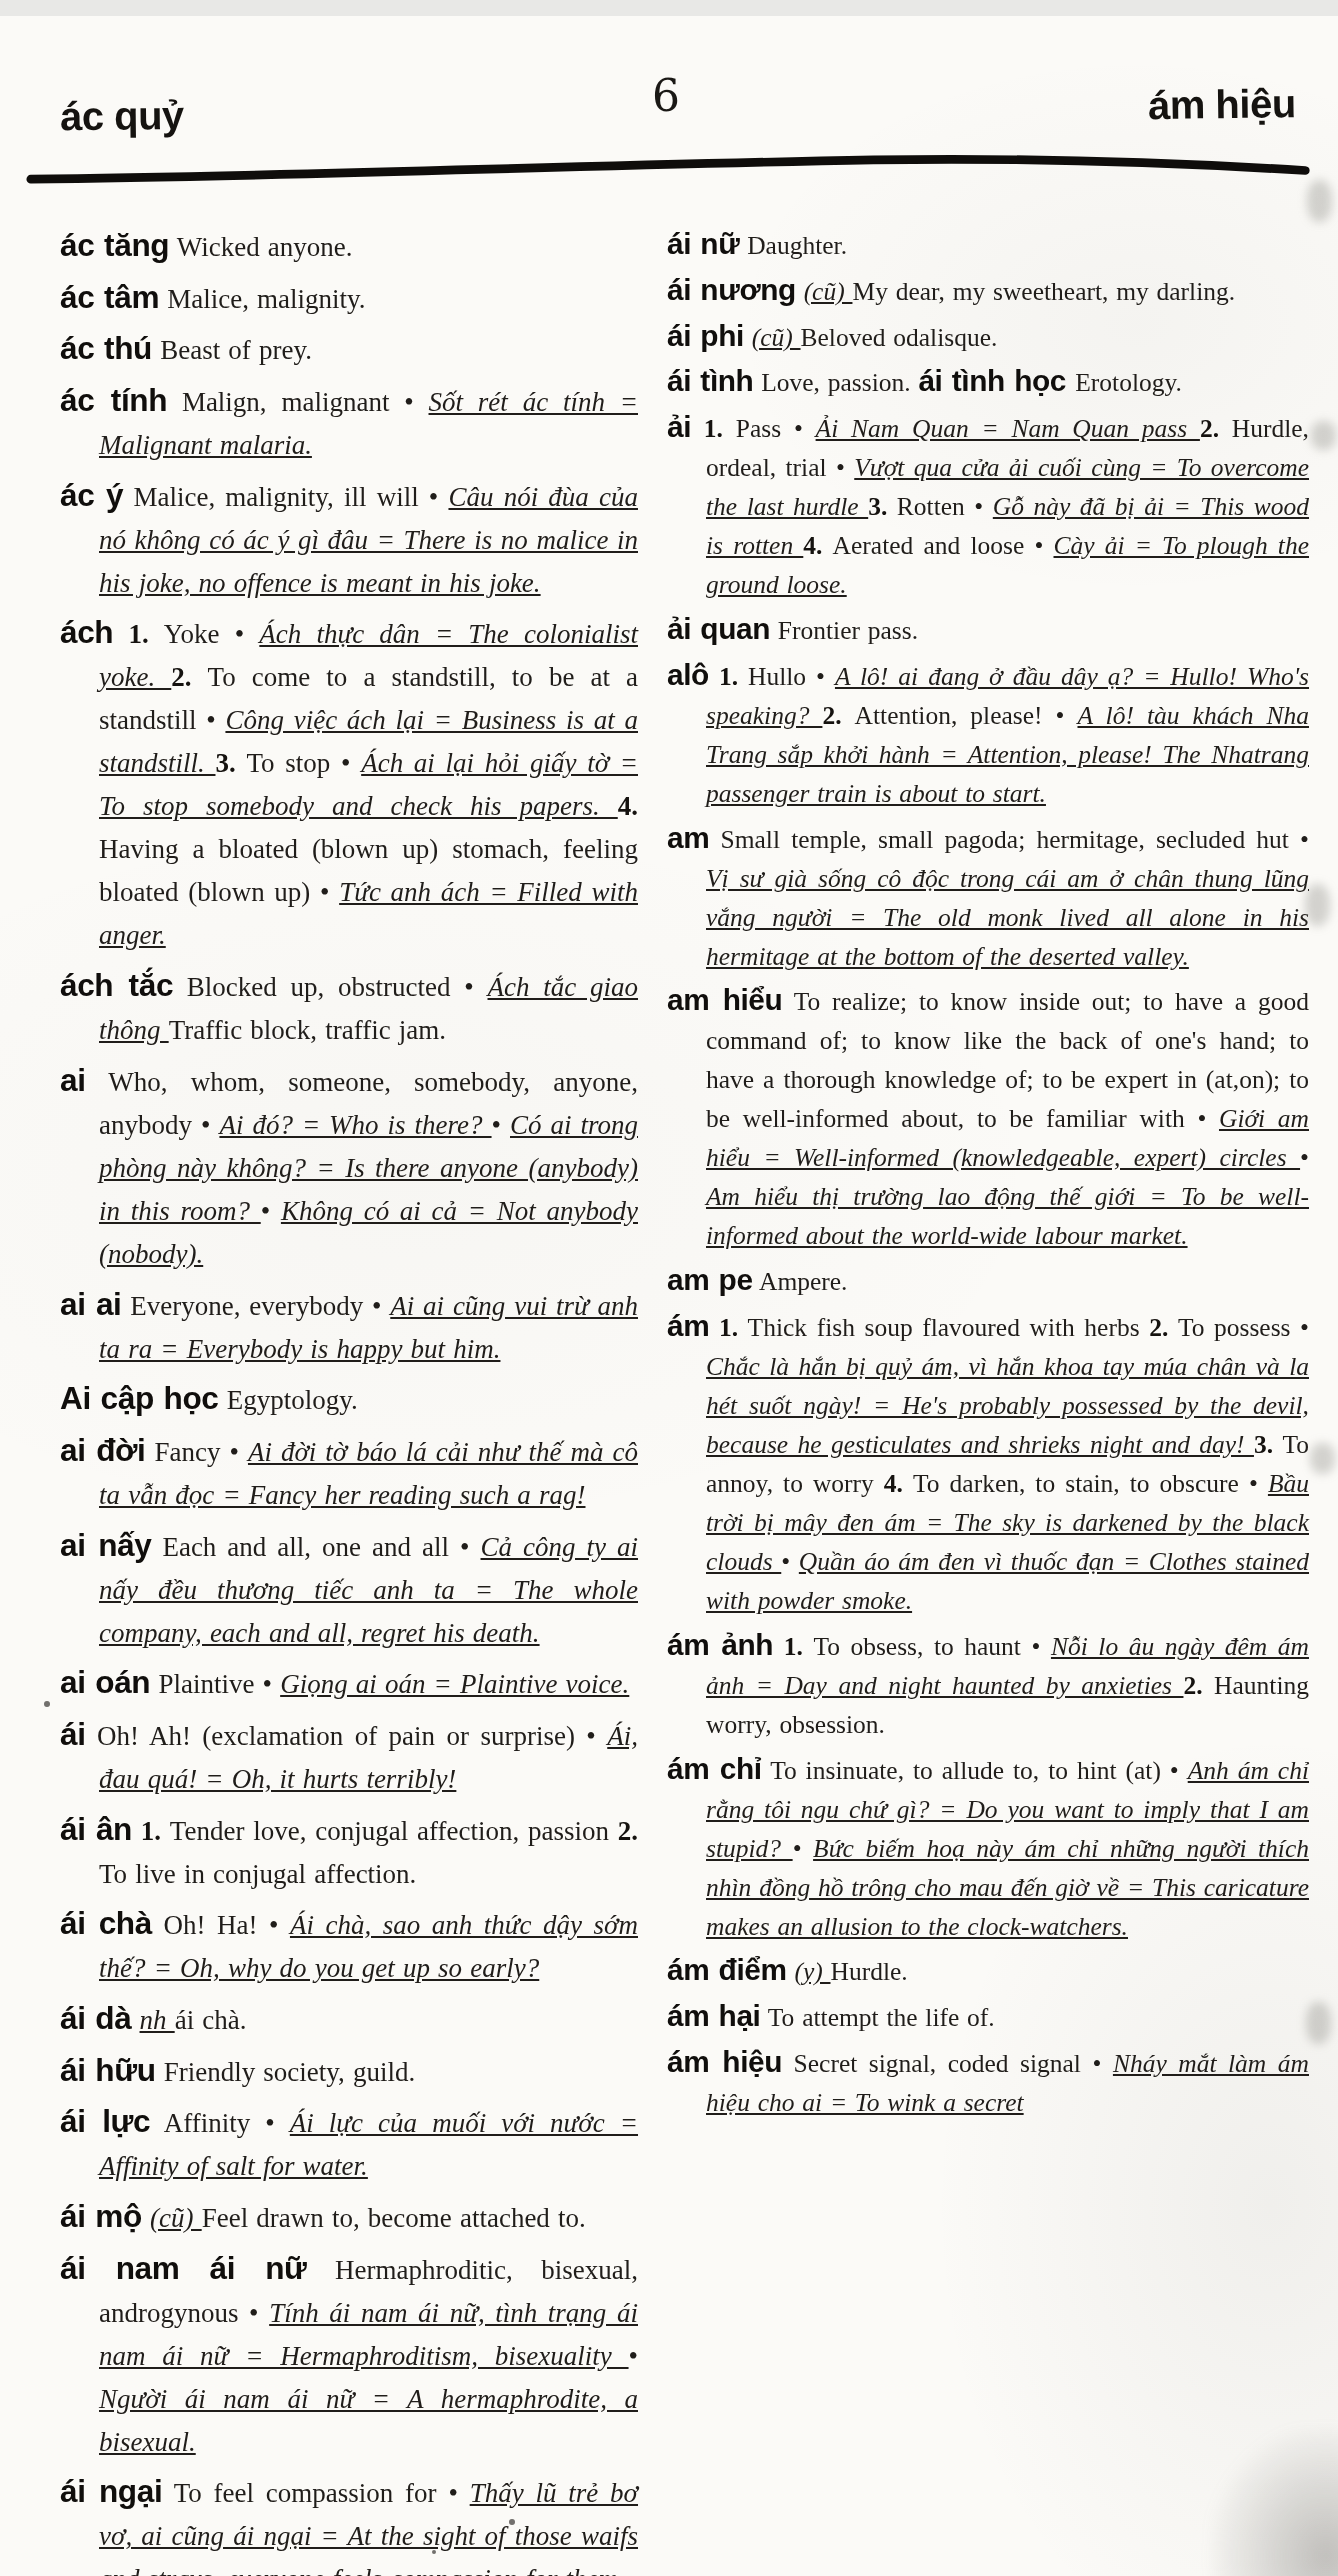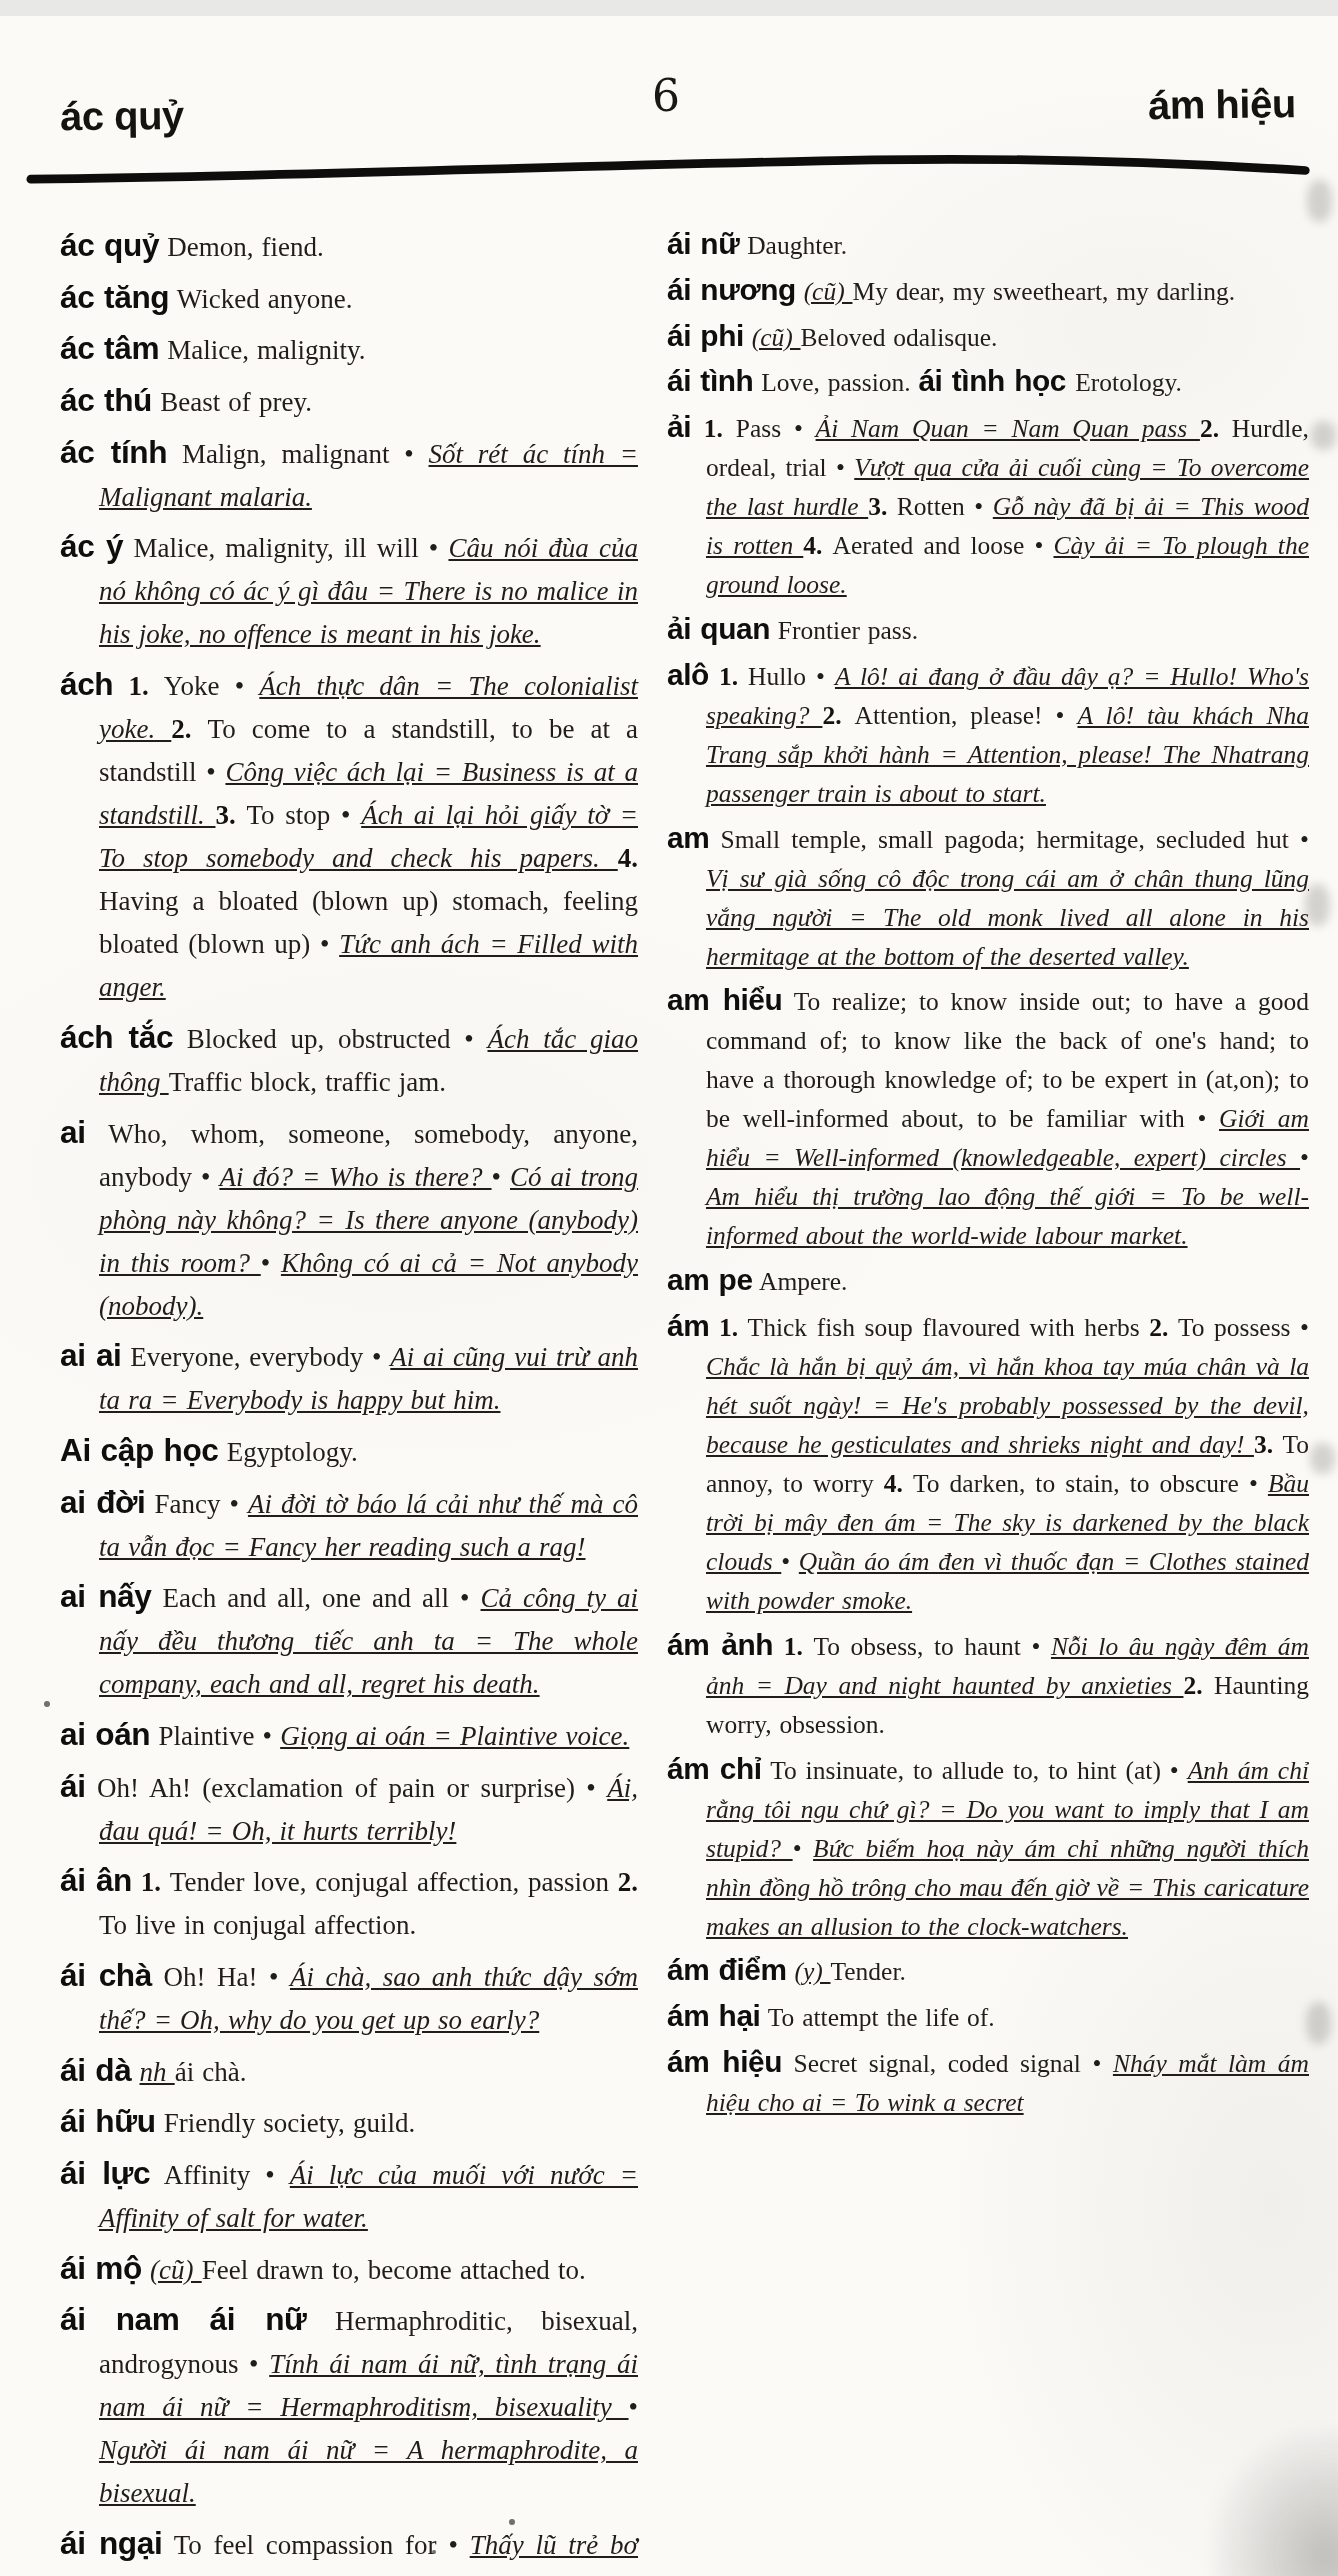--- a/index.html
+++ b/index.html
@@ -86,21 +86,20 @@
   </div>
 
   <div class="rule-wrap">
     <svg width="1288" height="33" viewBox="0 0 1336 34">
       <path d="M 6,26 C 280,23 560,12 880,6 C 1040,3.5 1180,8 1328,17" fill="none" stroke="#0f0d0b" stroke-width="9" stroke-linecap="round"></path>
     </svg>
   </div>
 
   <div class="columns">
     <section class="col col-left" id="col-left">
-        <div class="entry"><span class="hw">ác quỷ</span> <span class="r">Demon, fiend.</span></div>
         <div class="entry"><span class="hw">ác tăng</span> <span class="r">Wicked anyone.</span></div>
         <div class="entry"><span class="hw">ác tâm</span> <span class="r">Malice, malignity.</span></div>
         <div class="entry"><span class="hw">ác thú</span> <span class="r">Beast of prey.</span></div>
         <div class="entry"><span class="hw">ác tính</span> <span class="r">Malign, malignant • </span><span class="i">Sốt rét ác tính = Malignant malaria.</span></div>
         <div class="entry"><span class="hw">ác ý</span> <span class="r">Malice, malignity, ill will • </span><span class="i">Câu nói đùa của nó không có ác ý gì đâu = There is no malice in his joke, no offence is meant in his joke.</span></div>
         <div class="entry"><span class="hw">ách</span> <span class="n">1. </span><span class="r">Yoke • </span><span class="i">Ách thực dân = The colonialist yoke. </span><span class="n">2. </span><span class="r">To come to a standstill, to be at a standstill • </span><span class="i">Công việc ách lại = Business is at a standstill. </span><span class="n">3. </span><span class="r">To stop • </span><span class="i">Ách ai lại hỏi giấy tờ = To stop somebody and check his papers. </span><span class="n">4. </span><span class="r">Having a bloated (blown up) stomach, feeling bloated (blown up) • </span><span class="i">Tức anh ách = Filled with anger.</span></div>
         <div class="entry"><span class="hw">ách tắc</span> <span class="r">Blocked up, obstructed • </span><span class="i">Ách tắc giao thông </span><span class="r">Traffic block, traffic jam.</span></div>
         <div class="entry"><span class="hw">ai</span> <span class="r">Who, whom, someone, somebody, anyone, anybody • </span><span class="i">Ai đó? = Who is there? </span><span class="r">• </span><span class="i">Có ai trong phòng này không? = Is there anyone (anybody) in this room? </span><span class="r">• </span><span class="i">Không có ai cả = Not anybody (nobody).</span></div>
         <div class="entry"><span class="hw">ai ai</span> <span class="r">Everyone, everybody • </span><span class="i">Ai ai cũng vui trừ anh ta ra = Everybody is happy but him.</span></div>
         <div class="entry"><span class="hw">Ai cập học</span> <span class="r">Egyptology.</span></div>
@@ -124,21 +123,21 @@
         <div class="entry"><span class="hw">ái tình</span> <span class="r">Love, passion. </span><span class="b">ái tình học </span><span class="r">Erotology.</span></div>
         <div class="entry"><span class="hw">ải</span> <span class="n">1. </span><span class="r">Pass • </span><span class="i">Ải Nam Quan = Nam Quan pass </span><span class="n">2. </span><span class="r">Hurdle, ordeal, trial • </span><span class="i">Vượt qua cửa ải cuối cùng = To overcome the last hurdle </span><span class="n">3. </span><span class="r">Rotten • </span><span class="i">Gỗ này đã bị ải = This wood is rotten </span><span class="n">4. </span><span class="r">Aerated and loose • </span><span class="i">Cày ải = To plough the ground loose.</span></div>
         <div class="entry"><span class="hw">ải quan</span> <span class="r">Frontier pass.</span></div>
         <div class="entry"><span class="hw">alô</span> <span class="n">1. </span><span class="r">Hullo • </span><span class="i">A lô! ai đang ở đầu dây ạ? = Hullo! Who's speaking? </span><span class="n">2. </span><span class="r">Attention, please! • </span><span class="i">A lô! tàu khách Nha Trang sắp khởi hành = Attention, please! The Nhatrang passenger train is about to start.</span></div>
         <div class="entry"><span class="hw">am</span> <span class="r">Small temple, small pagoda; hermitage, secluded hut • </span><span class="i">Vị sư già sống cô độc trong cái am ở chân thung lũng vắng người = The old monk lived all alone in his hermitage at the bottom of the deserted valley.</span></div>
         <div class="entry"><span class="hw">am hiểu</span> <span class="r">To realize; to know inside out; to have a good command of; to know like the back of one's hand; to have a thorough knowledge of; to be expert in (at,on); to be well-informed about, to be familiar with • </span><span class="i">Giới am hiểu = Well-informed (knowledgeable, expert) circles </span><span class="r">• </span><span class="i">Am hiểu thị trường lao động thế giới = To be well-informed about the world-wide labour market.</span></div>
         <div class="entry"><span class="hw">am pe</span> <span class="r">Ampere.</span></div>
         <div class="entry"><span class="hw">ám</span> <span class="n">1. </span><span class="r">Thick fish soup flavoured with herbs </span><span class="n">2. </span><span class="r">To possess • </span><span class="i">Chắc là hắn bị quỷ ám, vì hắn khoa tay múa chân và la hét suốt ngày! = He's probably possessed by the devil, because he gesticulates and shrieks night and day! </span><span class="n">3. </span><span class="r">To annoy, to worry </span><span class="n">4. </span><span class="r">To darken, to stain, to obscure • </span><span class="i">Bầu trời bị mây đen ám = The sky is darkened by the black clouds </span><span class="r">• </span><span class="i">Quần áo ám đen vì thuốc đạn = Clothes stained with powder smoke.</span></div>
         <div class="entry"><span class="hw">ám ảnh</span> <span class="n">1. </span><span class="r">To obsess, to haunt • </span><span class="i">Nỗi lo âu ngày đêm ám ảnh = Day and night haunted by anxieties </span><span class="n">2. </span><span class="r">Haunting worry, obsession.</span></div>
         <div class="entry"><span class="hw">ám chỉ</span> <span class="r">To insinuate, to allude to, to hint (at) • </span><span class="i">Anh ám chỉ rằng tôi ngu chứ gì? = Do you want to imply that I am stupid? </span><span class="r">• </span><span class="i">Bức biếm hoạ này ám chỉ những người thích nhìn đồng hồ trông cho mau đến giờ về = This caricature makes an allusion to the clock-watchers.</span></div>
-        <div class="entry"><span class="hw">ám điểm</span> <span class="i">(y) </span><span class="r">Tender.</span></div>
+        <div class="entry"><span class="hw">ám điểm</span> <span class="i">(y) </span><span class="r">Hurdle.</span></div>
         <div class="entry"><span class="hw">ám hại</span> <span class="r">To attempt the life of.</span></div>
         <div class="entry"><span class="hw">ám hiệu</span> <span class="r">Secret signal, coded signal • </span><span class="i">Nháy mắt làm ám hiệu cho ai = To wink a secret</span></div>
       </section>
   </div>
 
   <div class="artifact smudge-br"></div>
   <div class="artifact bleed" style="right:5.8px;top:164px;"></div>
   <div class="artifact bleed" style="right:1.9px;top:405px;height:29px;"></div>
   <div class="artifact bleed" style="right:7.7px;top:868px;"></div>
   <div class="artifact bleed" style="right:2.9px;top:1427px;height:31px;"></div>

